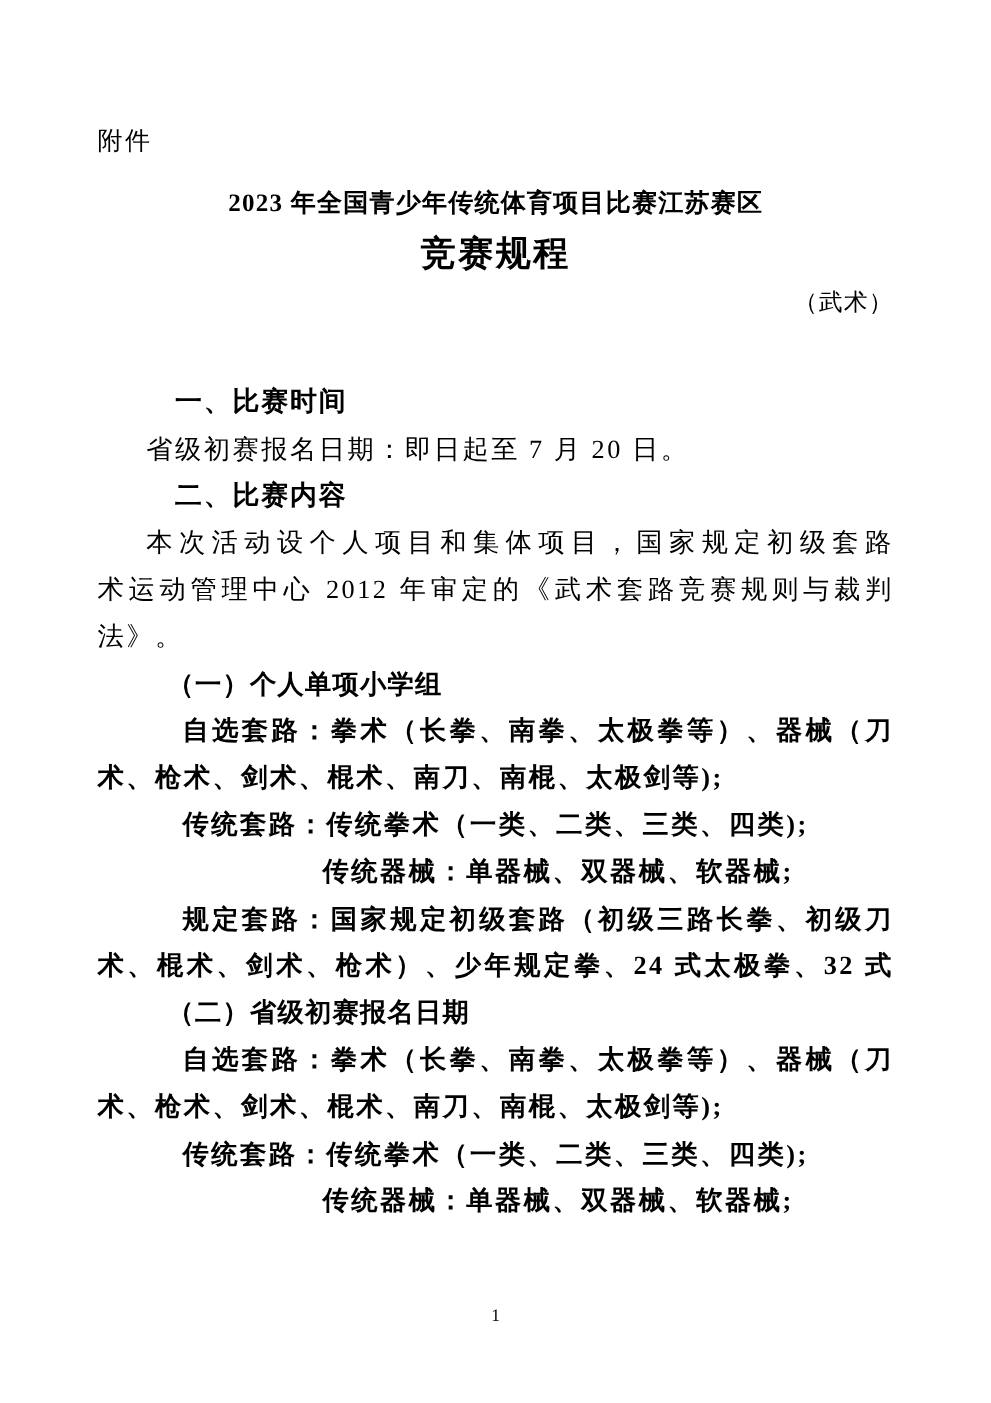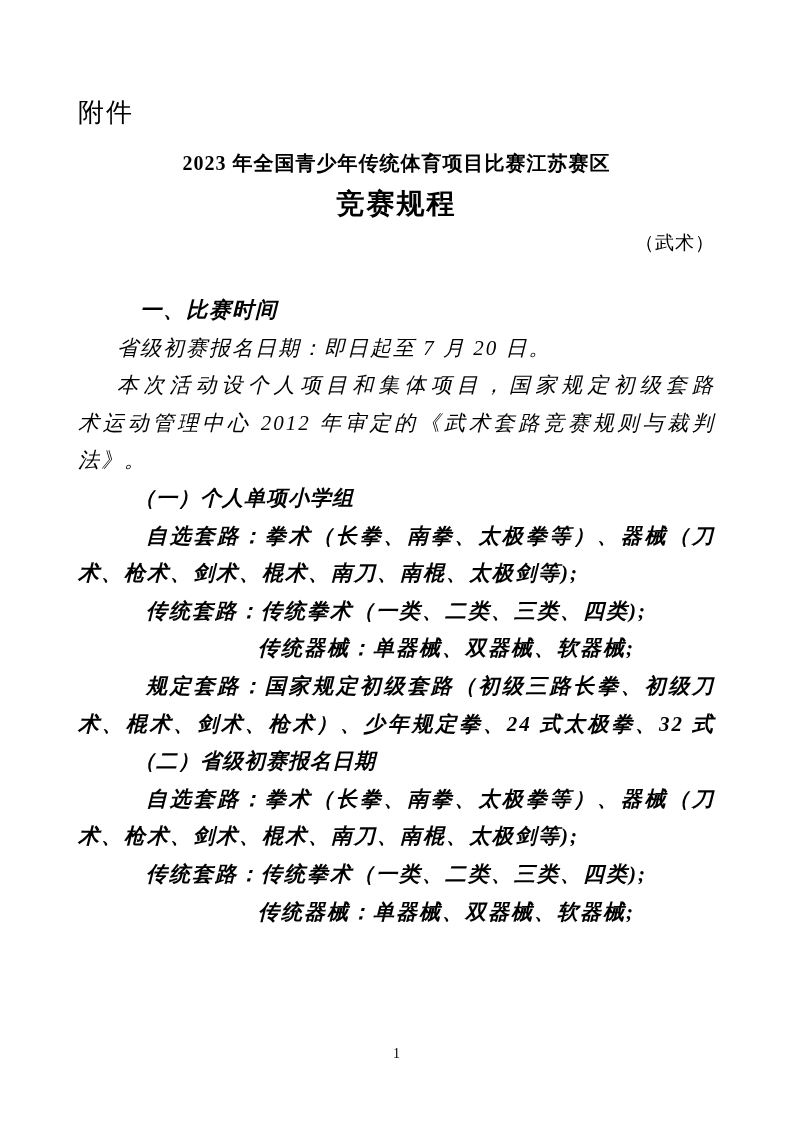--- a/index.html
+++ b/index.html
@@ -12,21 +12,21 @@
     width: 793px;
     height: 1122px;
     background: #ffffff;
     color: #000000;
     font-family: "Liberation Serif", "DejaVu Serif", serif;
     overflow: hidden;
     box-sizing: border-box;
     padding: 98px 78px 0 78px;
   }
   .attachment {
-    font-size: 26px;
+    font-size: 20px;
     line-height: 30px;
     height: 44px;
     letter-spacing: 2px;
   }
   .title-line1 {
     text-align: center;
     font-weight: bold;
     font-size: 20px;
     line-height: 42px;
     letter-spacing: 1px;
@@ -38,23 +38,22 @@
     line-height: 40px;
     letter-spacing: 2px;
   }
   .subtitle {
     text-align: right;
     font-size: 19px;
     line-height: 38px;
     letter-spacing: 1px;
   }
   .doc-body {
-    margin-top: 30px;
+    margin-top: 41px;
     font-size: 21px;
-    font-style: italic;
   }
   .line {
     line-height: 37.6px;
     letter-spacing: 2px;
     white-space: pre-wrap;
   }
   .section-heading {
     font-weight: bold;
     font-size: 21.5px;
     padding-left: 62px;
@@ -102,20 +101,21 @@
 
   <div class="title-line1">2023 年全国青少年传统体育项目比赛江苏赛区</div>
 
   <div class="title-line2">竞赛规程</div>
 
   <div class="subtitle">（武术）</div>
 
   <div class="doc-body">
       <div class="line section-heading">一、比赛时间</div>
       <div class="line body-first">省级初赛报名日期：即日起至 7 月 20 日。</div>
+      <div class="line section-heading">二、比赛内容</div>
       <div class="line body-first stretch">本次活动设个人项目和集体项目，国家规定初级套路</div>
       <div class="line body-cont stretch">术运动管理中心 2012 年审定的《武术套路竞赛规则与裁判</div>
       <div class="line body-cont">法》。</div>
       <div class="line group-heading">（一）个人单项小学组</div>
       <div class="line subitem-first stretch">自选套路：拳术（长拳、南拳、太极拳等）、器械（刀</div>
       <div class="line subitem-cont">术、枪术、剑术、棍术、南刀、南棍、太极剑等);</div>
       <div class="line subitem-first">传统套路：传统拳术（一类、二类、三类、四类);</div>
       <div class="line subitem-deep">传统器械：单器械、双器械、软器械;</div>
       <div class="line subitem-first stretch">规定套路：国家规定初级套路（初级三路长拳、初级刀</div>
       <div class="line subitem-cont stretch">术、棍术、剑术、枪术）、少年规定拳、24 式太极拳、32 式</div>

